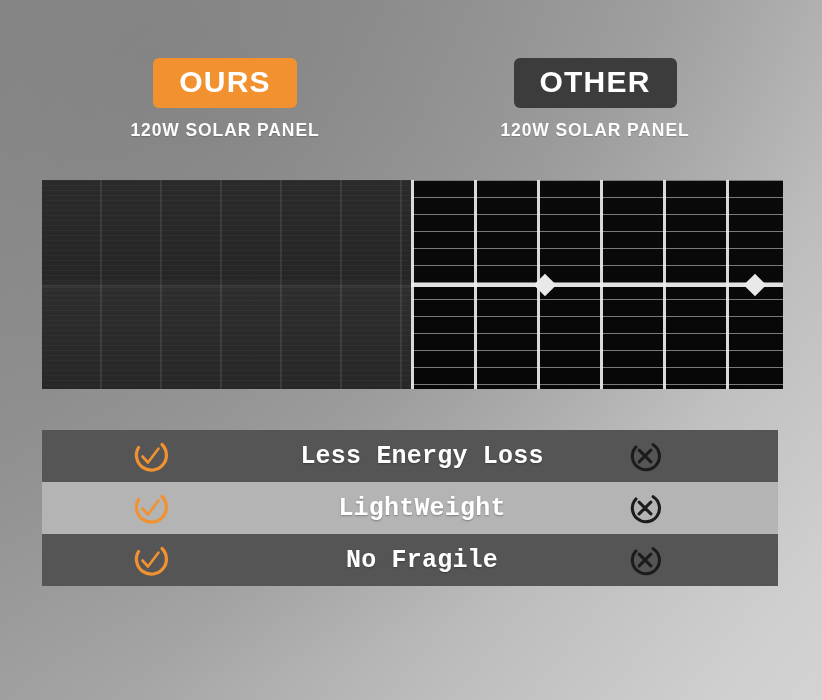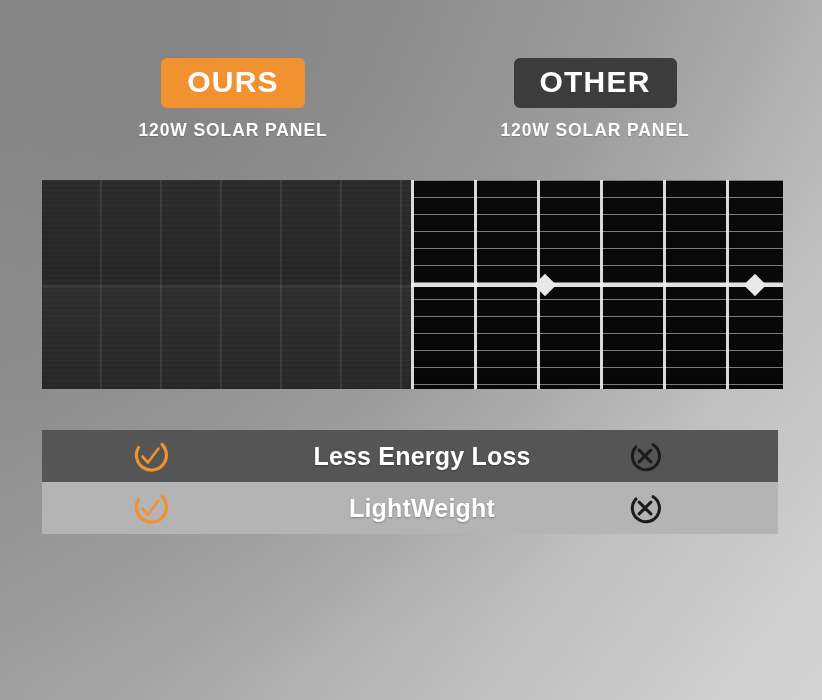--- a/index.html
+++ b/index.html
@@ -14,21 +14,21 @@
   #stage{
     position:relative;
     width:822px; height:700px;
     background:
       radial-gradient(115% 125% at 18% 8%, rgba(120,120,120,0.55) 0%, rgba(120,120,120,0.28) 38%, rgba(160,160,160,0.0) 72%),
       linear-gradient(128deg, #8f8f8f 0%, #969696 26%, #a6a6a6 50%, #bdbdbd 72%, #cfcfcf 92%, #d3d3d3 100%);
   }
 
   
   .hdr{ position:absolute; top:58px; text-align:center; }
-  .hdr.ours { left:108px;  width:250px; }
+  .hdr.ours { left:100px;  width:250px; }
   .hdr.other{ left:470px;  width:250px;text-align:center; }
 
   .pill{
     display:inline-block;
     padding:9px 26px 11px;
     border-radius:6px;
     font-size:30px;
     font-weight:bold;
     letter-spacing:1.2px;
     line-height:1;
@@ -119,21 +119,21 @@
   .row{
     position:relative;
     height:52px;
     display:flex;
     align-items:center;
   }
   .row.dark { background:#555555; }
   .row.light{ background:#b4b4b4;align-items:center; }
 
   .cell-yes{ width:215px; display:flex; justify-content:center; align-items:center; }
-  .cell-label{ flex:0 0 330px; text-align:center; }
+  .cell-label{ flex:0 0 330px; text-align:center;font-family:Liberation Mono, monospace; }
   .cell-no{ width:115px; display:flex; justify-content:center; align-items:center; }
 
   .feature{
     font-size:25px;
     font-weight:bold;
     color:#ffffff;
     letter-spacing:0.2px;
     text-shadow:0 1px 2px rgba(0,0,0,.3);
     white-space:nowrap;
   }
@@ -203,16 +203,37 @@
       <div class="cell-no">
         <span class="ico">
           <svg width="38" height="38" viewBox="0 0 42 42">
             <path d="M30 8.5 A15 15 0 1 1 11 11" fill="none" stroke="#1c1c1c" stroke-width="3.4" stroke-linecap="round"></path>
             <path d="M14.5 14.5 L27.5 27.5 M27.5 14.5 L14.5 27.5" fill="none" stroke="#1c1c1c" stroke-width="3.4" stroke-linecap="round"></path>
           </svg>
         </span>
       </div>
     </div>
 
+    <div class="row dark">
+      <div class="cell-yes">
+        <span class="ico">
+          <svg width="42" height="42" viewBox="0 0 42 42">
+            <path d="M33 9.5 A15 15 0 1 1 9.5 12.5" fill="none" stroke="#f2912f" stroke-width="3.2" stroke-linecap="round"></path>
+            <path d="M13.5 21.5 L19 27.5 L29.5 13.5" fill="none" stroke="#f2912f" stroke-width="2.6" stroke-linecap="round" stroke-linejoin="round"></path>
+          </svg>
+        </span>
+      </div>
+      <div class="cell-label">
+        <span class="feature">No Fragile</span>
+      </div>
+      <div class="cell-no">
+        <span class="ico">
+          <svg width="38" height="38" viewBox="0 0 42 42">
+            <path d="M30 8.5 A15 15 0 1 1 11 11" fill="none" stroke="#1c1c1c" stroke-width="3.4" stroke-linecap="round"></path>
+            <path d="M14.5 14.5 L27.5 27.5 M27.5 14.5 L14.5 27.5" fill="none" stroke="#1c1c1c" stroke-width="3.4" stroke-linecap="round"></path>
+          </svg>
+        </span>
+      </div>
+    </div>
 
 
   </div>
 </div>
 
 </body></html>

